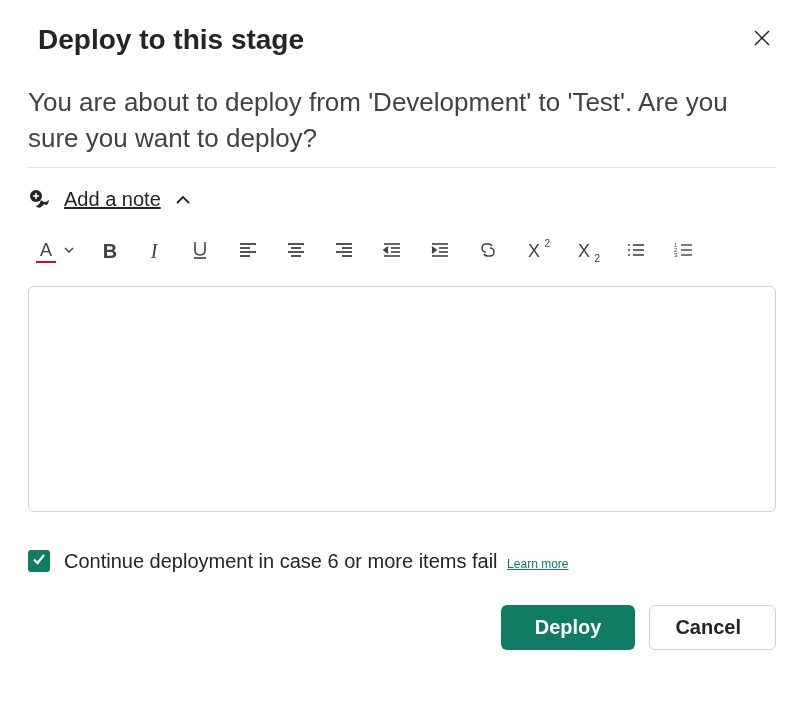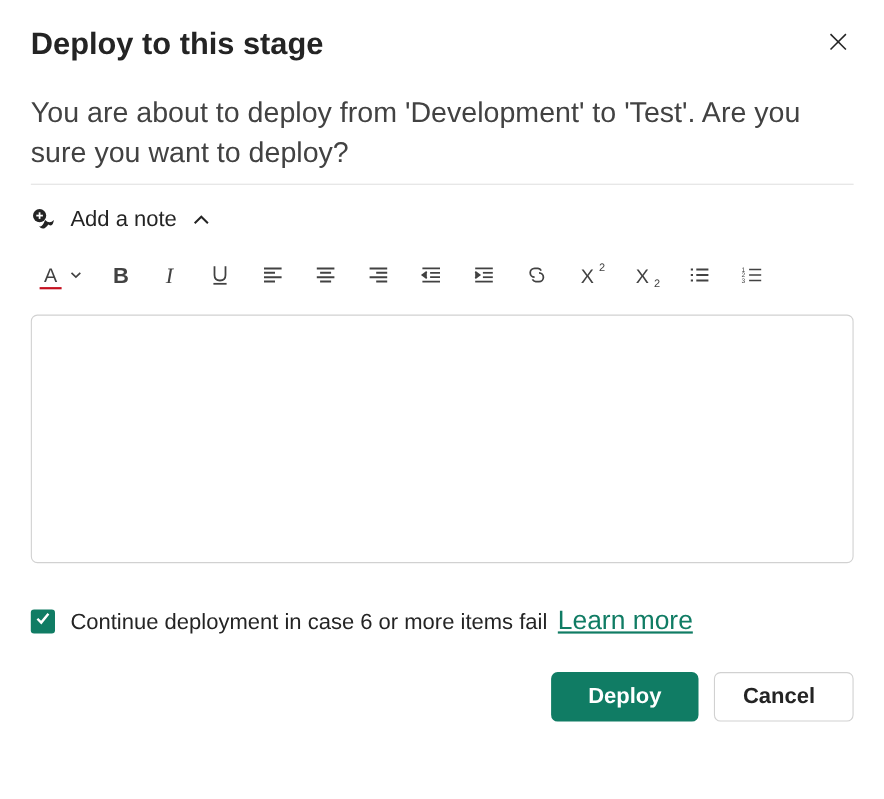--- a/index.html
+++ b/index.html
@@ -10,20 +10,21 @@
       width: 804px;
       height: 726px;
       padding: 24px 28px;
       position: relative;
     }
     .header-row {
       display: flex;
       justify-content: space-between;
       align-items: flex-start;
       margin-bottom: 28px;
+      margin-left: 10px;
     }
     .dialog-title {
       font-size: 28px;
       font-weight: 700;
       color: #242424;
     }
     .close-btn {
       background: none;
       border: none;
       cursor: pointer;
@@ -44,20 +45,21 @@
       border-top: 1px solid #e1e1e1;
       margin-bottom: 20px;
     }
     .add-note-row {
       display: flex;
       align-items: center;
       gap: 12px;
       margin-bottom: 28px;
       cursor: pointer;
       user-select: none;
+      text-decoration: underline;
     }
     .add-note-icon {
       width: 24px;
       height: 24px;
       display: inline-flex;
       align-items: center;
       justify-content: center;
     }
     .add-note-label {
       font-size: 20px;
@@ -142,21 +144,21 @@
       align-items: center;
       justify-content: center;
       cursor: pointer;
       flex-shrink: 0;
     }
     .checkbox-label {
       font-size: 20px;
       color: #242424;
     }
     .learn-more {
-      font-size: 24px;
+      font-size: 12px;
       color: #107c64;
       text-decoration: underline;
       cursor: pointer;
       margin-left: 4px;
     }
     .footer {
       display: flex;
       justify-content: flex-end;
       gap: 14px;
     }

